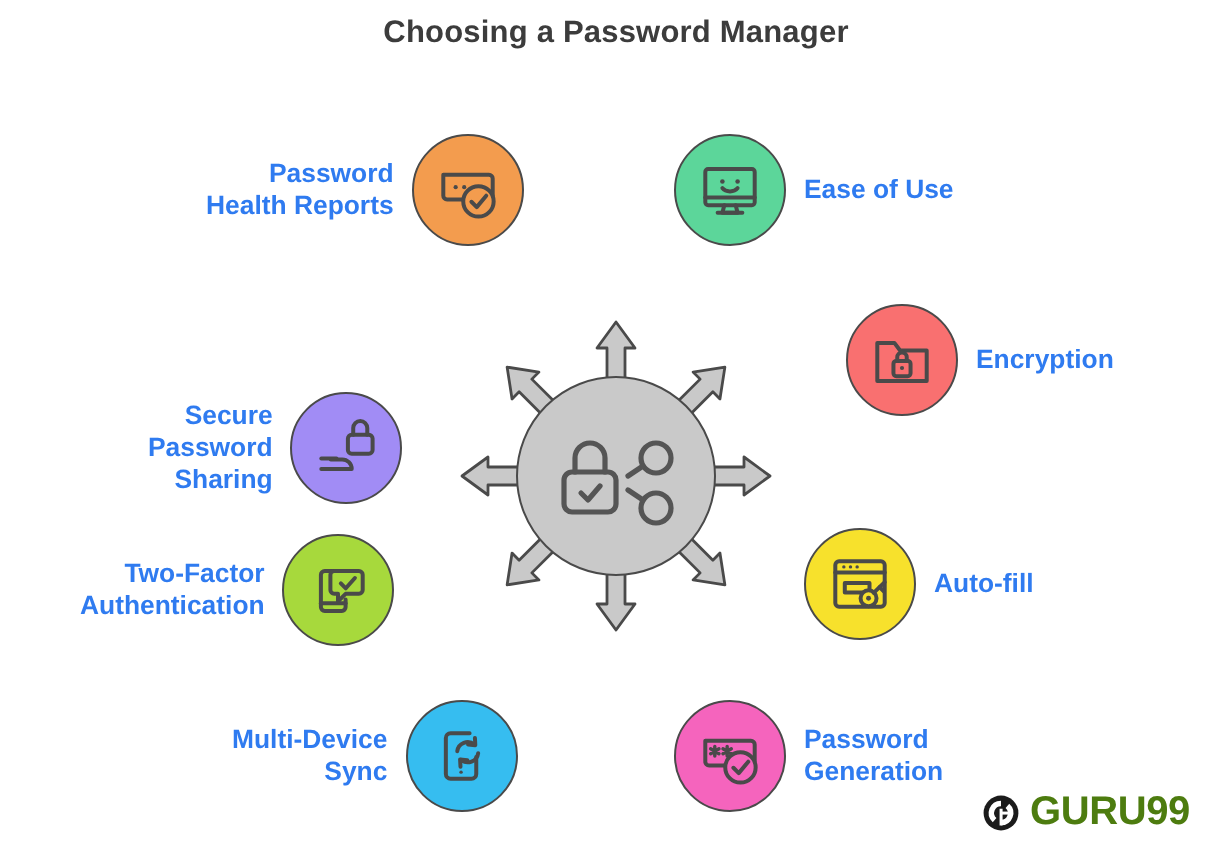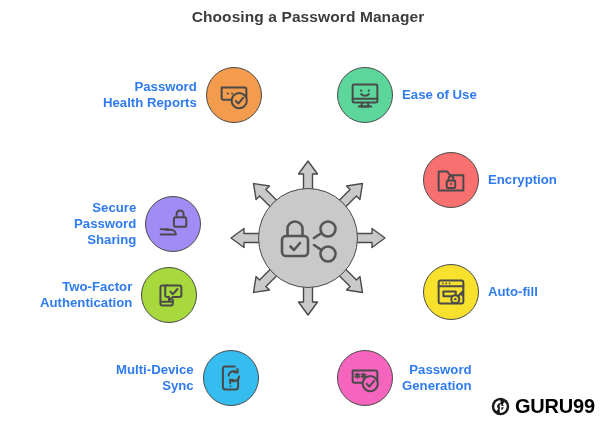--- a/index.html
+++ b/index.html
@@ -94,50 +94,50 @@
 
   .node-label {
     font-size: 13.2px;
     font-weight: bold;
     color: #2f7bf0;
     line-height: 1.22;
     white-space: pre-line;
     flex: 0 0 auto;
   }
   .node.left  .node-label { text-align: right; }
-  .node.right .node-label { text-align: right; }
+  .node.right .node-label { text-align: left; }
 
   
   #node-health   { left: 103px; top: 67px;  }
   #node-ease     { left: 337px; top: 67px;  }
   #node-share    { left: 74px;  top: 152px; margin-top: 44px; }
   #node-encrypt  { left: 423px; top: 152px; }
   #node-twofa    { left: 40px;  top: 267px; }
-  #node-autofill { left: 423px; top: 264px; }
+  #node-autofill { left: 402px; top: 264px; }
   #node-sync     { left: 116px; top: 350px; align-items: center; }
   #node-gen      { left: 337px; top: 350px; }
 
   
   .logo {
     position: absolute;
     left: 491px;
     top: 396px;
     display: flex;
     align-items: center;
     gap: 5px;
   }
   .logo-mark {
     width: 19px;
     height: 19px;
     flex: 0 0 auto;
   }
   .logo-text {
     font-size: 20px;
     font-weight: bold;
-    color: #000000;
+    color: #4d7c0f;
     letter-spacing: -0.2px;
     line-height: 1;
   }
 </style>
 </head>
 <body>
 
 <div id="infographic">
 
   <div class="title">Choosing a Password Manager</div>

